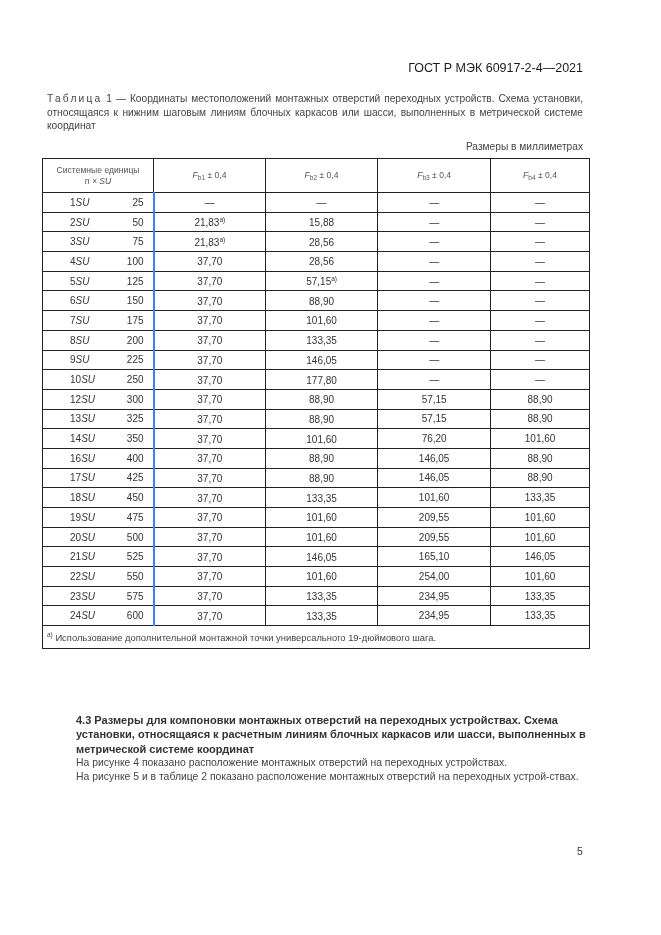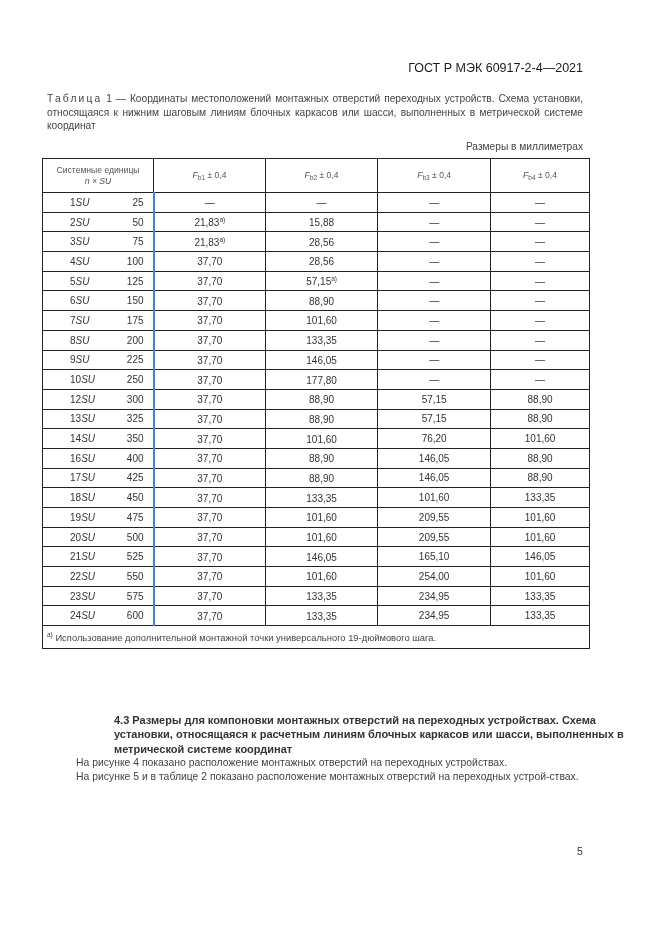--- a/index.html
+++ b/index.html
@@ -33,21 +33,21 @@
   table.data td.su { border-right: 2px solid #3b82f6; padding-left: 13px; }
   .su-inner { display: flex; justify-content: space-between; padding: 0 9px 0 14px; }
   .su-inner .su-lbl i { font-style: italic; }
   .sub { font-size: 6.5px; vertical-align: -2px; }
   .sup { font-size: 6.5px; vertical-align: 4px; }
   table.data td.footnote {
     text-align: left; padding: 3px 0 3px 4px; font-size: 9.4px; color: #444; height: 16px;
   }
   .section-title {
     position: absolute; top: 713px; left: 76px; width: 510px;
-    font-weight: bold; font-size: 11px; line-height: 14.4px; color: #333; margin-left: 38px;
+    font-weight: bold; font-size: 11px; line-height: 14.4px; color: #333;
   }
   .para {
     position: absolute; left: 46px; width: 537px;
     font-size: 10.4px; line-height: 14px; color: #444; text-indent: 30px; text-align: justify;
   }
   .page-num {
     position: absolute; top: 845px; left: 577px; font-size: 10.5px; color: #333;
   }
 </style>
 </head>

